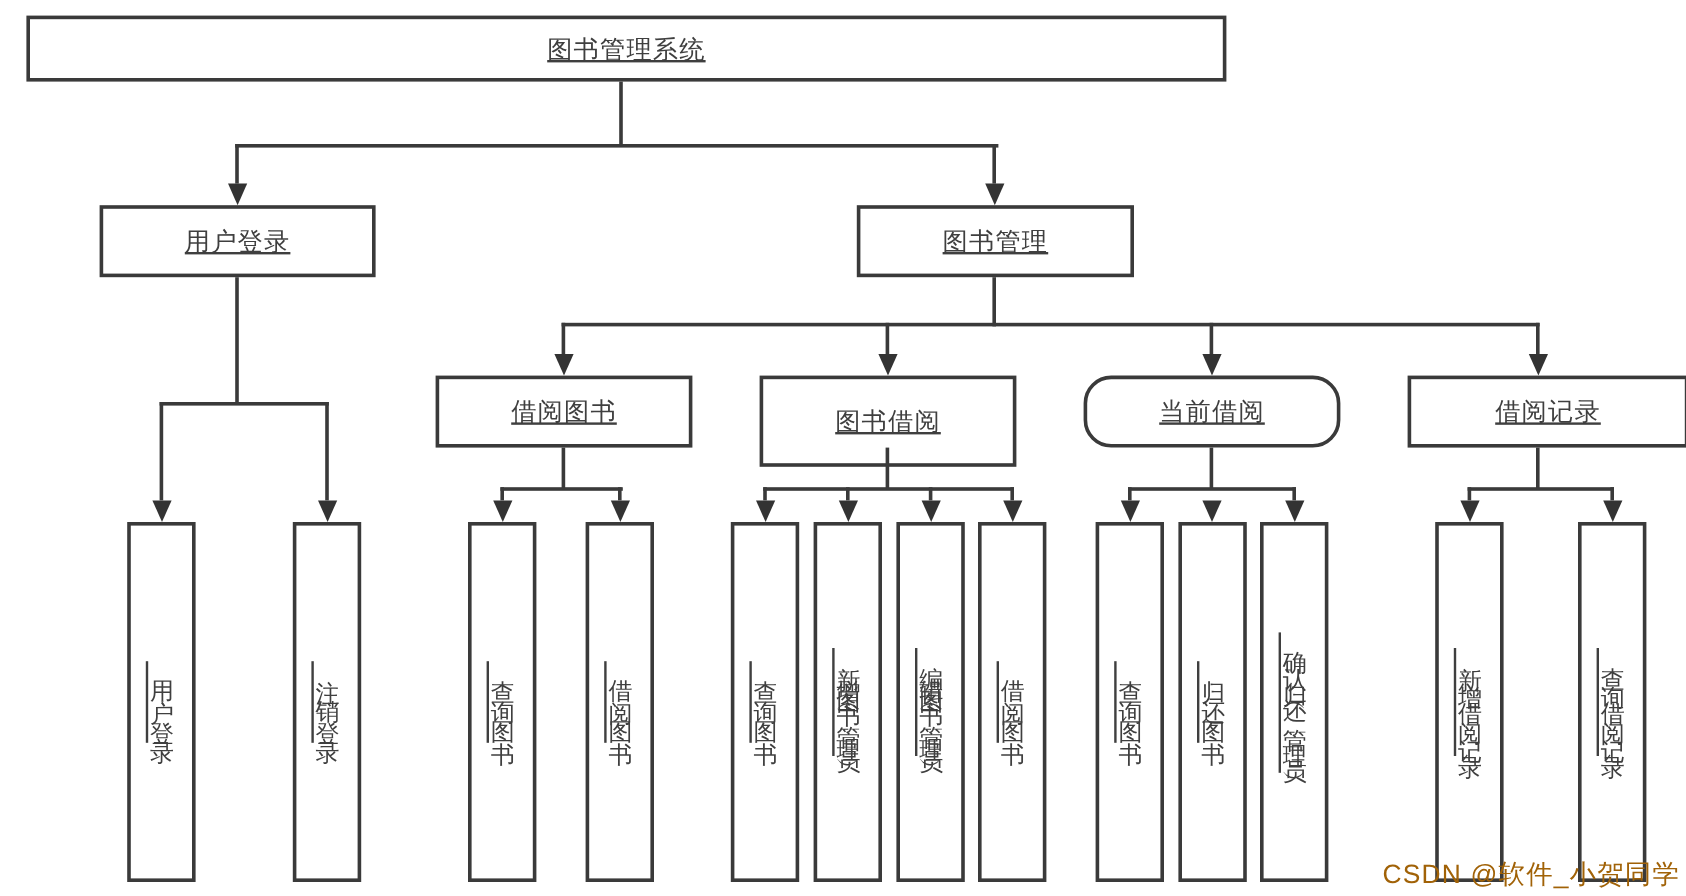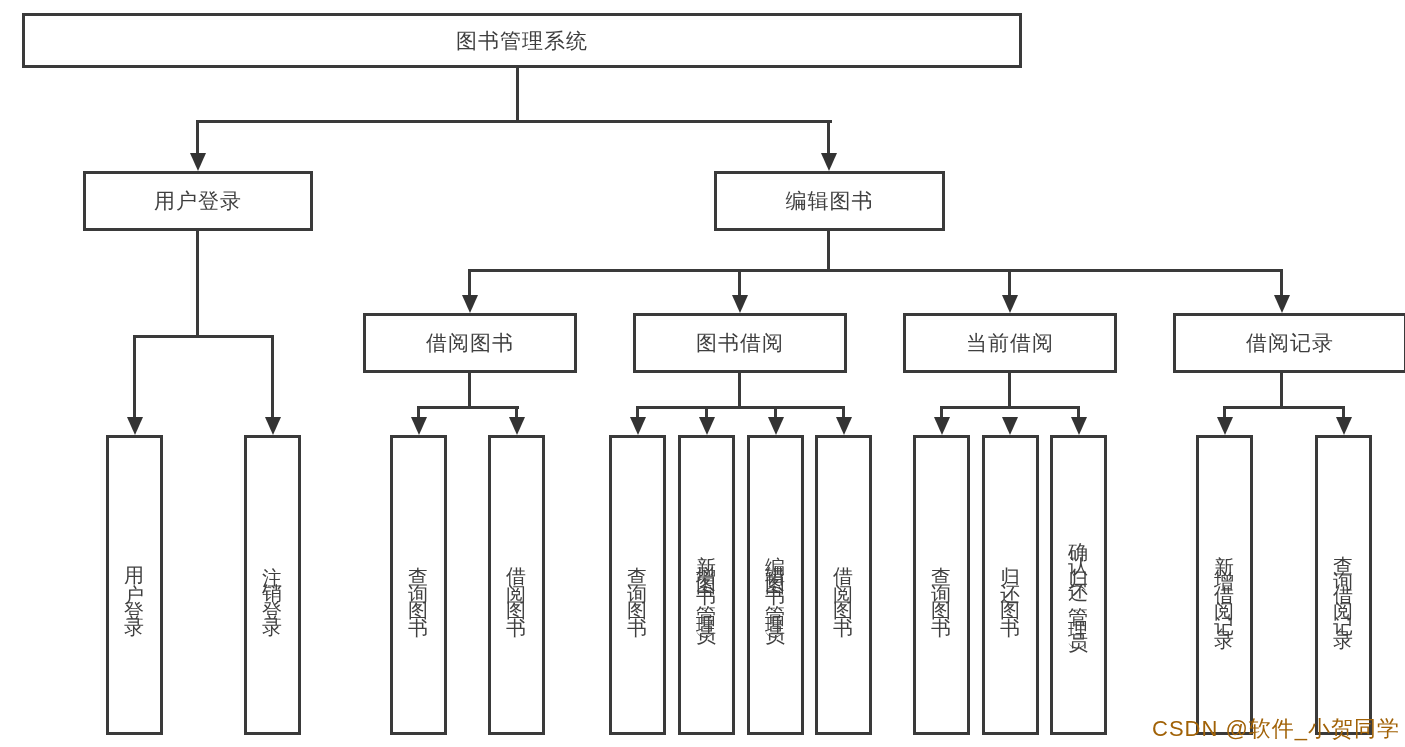--- a/index.html
+++ b/index.html
@@ -4,21 +4,21 @@
 <style>
   html,body{margin:0;padding:0;background:#ffffff;}
   body{
     width:1405px;height:747px;position:relative;overflow:hidden;
     font-family:"Liberation Sans","DejaVu Sans",sans-serif;
     color:#3f3f3f;
   }
   .box{
     position:absolute;box-sizing:border-box;
     border:3px solid #3a3a3a;background:#ffffff;
-    display:flex;align-items:center;justify-content:center;
+    display:flex;align-items:center;justify-content:center;text-decoration:underline;
   }
   .box.h{font-size:21px;letter-spacing:1px;}
   .leaf{width:57px;height:300px;top:435px;}
   .vtxt{
     writing-mode:vertical-rl;text-orientation:mixed;
     font-size:20px;line-height:1;white-space:nowrap;
   }
   .ls4{letter-spacing:17px;}
   .ls6{letter-spacing:15px;}
   .ls8{letter-spacing:13px;}
@@ -35,25 +35,25 @@
     font-size:22px;color:#a16207;letter-spacing:1px;
     white-space:nowrap;
   }
 </style>
 </head>
 <body>
 
 <div class="box h" style="left:22px;top:13px;width:1000px;height:55px;">图书管理系统</div>
 
 <div class="box h" style="left:83px;top:171px;width:230px;height:60px;">用户登录</div>
-<div class="box h" style="left:714px;top:171px;width:231px;height:60px;">编辑图书</div>
+<div class="box h" style="left:714px;top:171px;width:231px;height:60px;">图书管理</div>
 
 <div class="box h" style="left:363px;top:313px;width:214px;height:60px;">借阅图书</div>
-<div class="box h" style="left:633px;top:313px;width:214px;height:60px;">图书借阅</div>
-<div class="box h" style="left:903px;top:313px;width:214px;height:60px;">当前借阅</div>
+<div class="box h" style="left:633px;top:313px;width:214px;height:76px;">图书借阅</div>
+<div class="box h" style="left:903px;top:313px;width:214px;height:60px;border-radius:23px;">当前借阅</div>
 <div class="box h" style="left:1173px;top:313px;width:234px;height:60px;">借阅记录</div>
 
 <div class="box leaf" style="left:106px;">
   <span class="vtxt ls4">用户登录</span>
 </div>
 <div class="box leaf" style="left:244px;">
   <span class="vtxt ls4">注销登录</span>
 </div>
 <div class="box leaf" style="left:390px;">
   <span class="vtxt ls4">查询图书</span>

